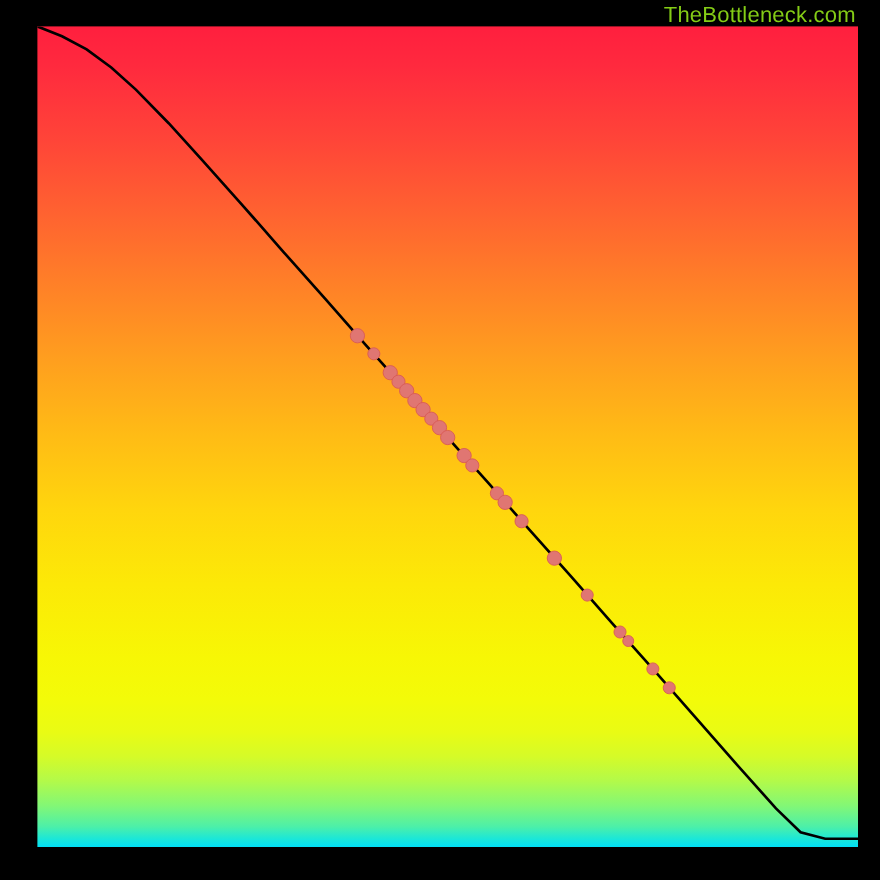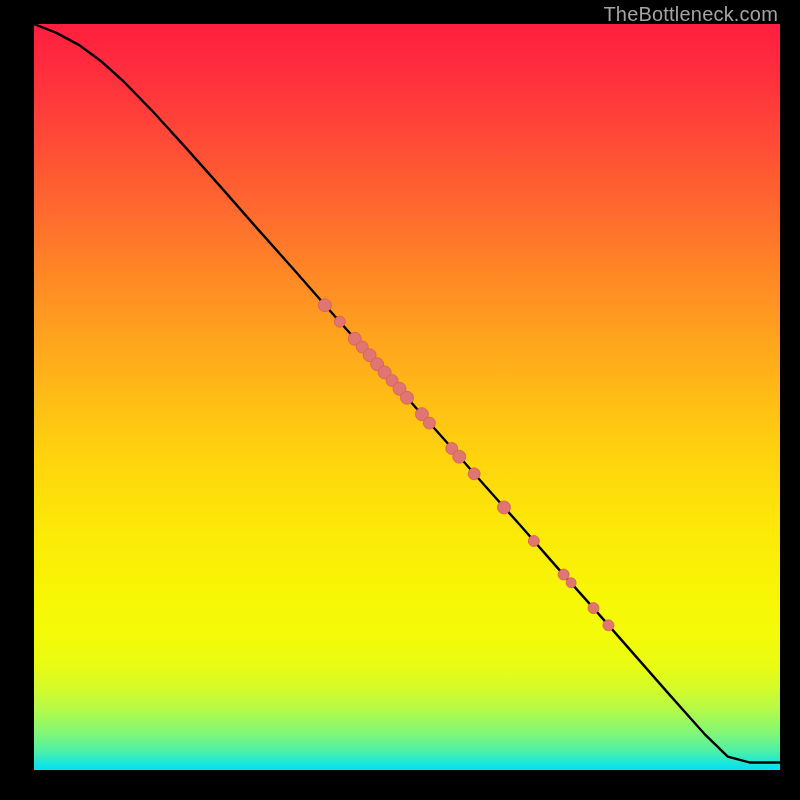--- a/index.html
+++ b/index.html
@@ -37,21 +37,21 @@
       #02dff6 100%
     );
   }
   .attribution {
     position: absolute;
     top: 3px;
     right: 22px;
     font-family: Arial, Helvetica, sans-serif;
     font-size: 20px;
     font-weight: 400;
-    color: #a3a3a3;
+    color: #84cc16;
     letter-spacing: 0.2px;
   }
   svg.overlay {
     position: absolute;
     left: 0;
     top: 0;
     width: 746px;
     height: 746px;
     pointer-events: none;
   }

